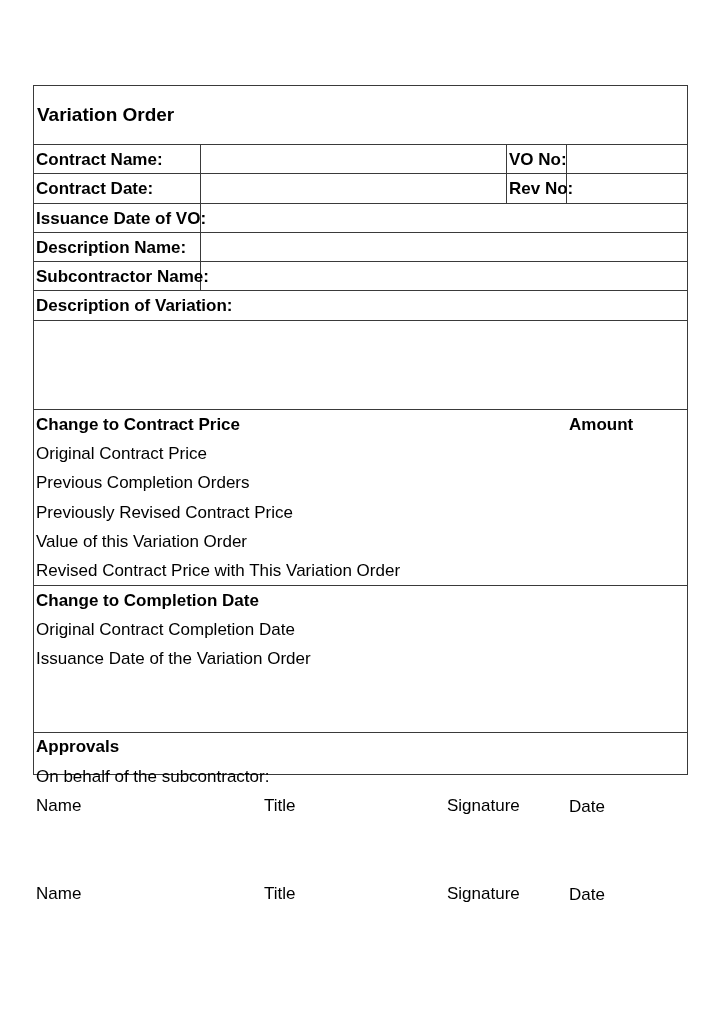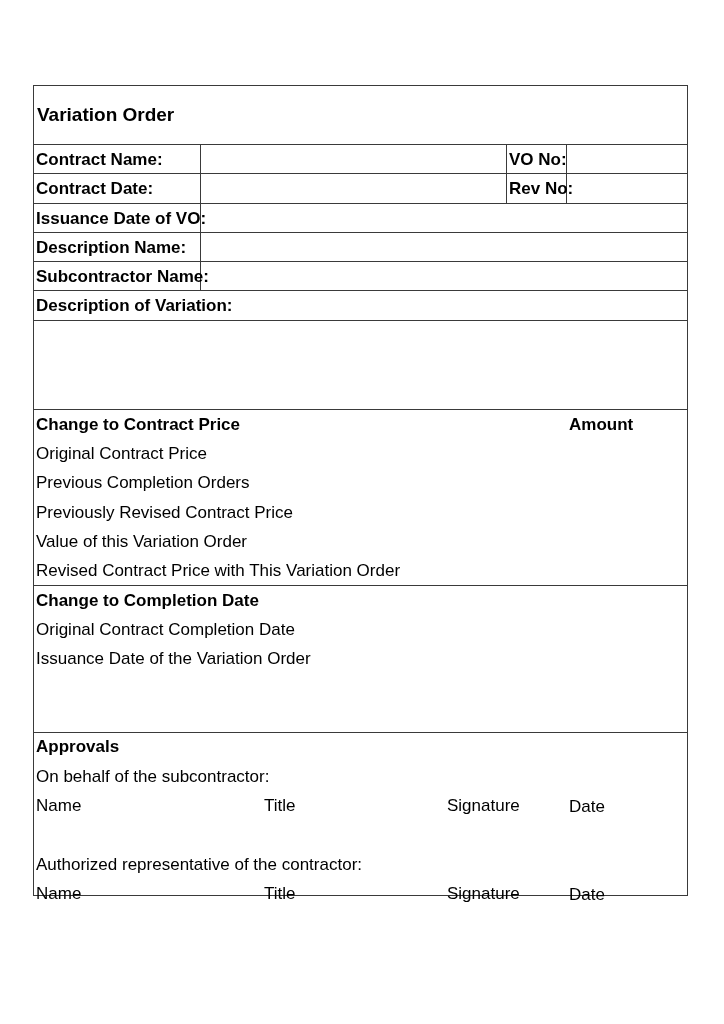--- a/index.html
+++ b/index.html
@@ -1,18 +1,18 @@
 <!DOCTYPE html>
 <html><head>
 <meta charset="utf-8">
 <style>
   html, body { margin: 0; padding: 0; background: #ffffff; }
   body { width: 724px; height: 1024px; position: relative; overflow: hidden;
          font-family: "Liberation Sans", sans-serif; color: #000; }
-  .frame { position: absolute; left: 33px; top: 85px; width: 655px; height: 811px;
+  .frame { position: absolute; left: 33px; top: 85px; width: 655px; height: 690px;
            border: 1.5px solid #3a3a3a; box-sizing: border-box; }
   .hline { position: absolute; left: 0; right: 0; height: 0; border-top: 1.5px solid #3a3a3a; }
   .vline { position: absolute; width: 0; border-left: 1.5px solid #3a3a3a; }
   .txt { position: absolute; font-size: 17px; white-space: nowrap; line-height: 14px; }
   .b { font-weight: bold; }
   .title { position: absolute; left: 3px; top: 18px; font-size: 19px; font-weight: bold; }
   .field { position: absolute; background: transparent; border: none; outline: none;
            font-family: "Liberation Sans", sans-serif; font-size: 12px; padding: 0 4px; box-sizing: border-box; }
   textarea.field { resize: none; }
 </style>
@@ -79,18 +79,17 @@
   <div class="txt" style="left:2px; top:566px">Issuance Date of the Variation Order</div>
 
   <div class="txt b" style="left:2px; top:654px">Approvals</div>
 
   <div class="txt" style="left:2px; top:684px">On behalf of the subcontractor:</div>
   <div class="txt" style="left:2px; top:713px">Name</div>
   <div class="txt" style="left:230px; top:713px">Title</div>
   <div class="txt" style="left:413px; top:713px">Signature</div>
   <div class="txt" style="left:535px; top:714px">Date</div>
 
-  <div class="txt" style="left:2px; top:772px">Authorized representative of the contractor:</div>
   <div class="txt" style="left:2px; top:801px">Name</div>
   <div class="txt" style="left:230px; top:801px">Title</div>
   <div class="txt" style="left:413px; top:801px">Signature</div>
   <div class="txt" style="left:535px; top:802px">Date</div>
 </div>
 
 </body></html>

